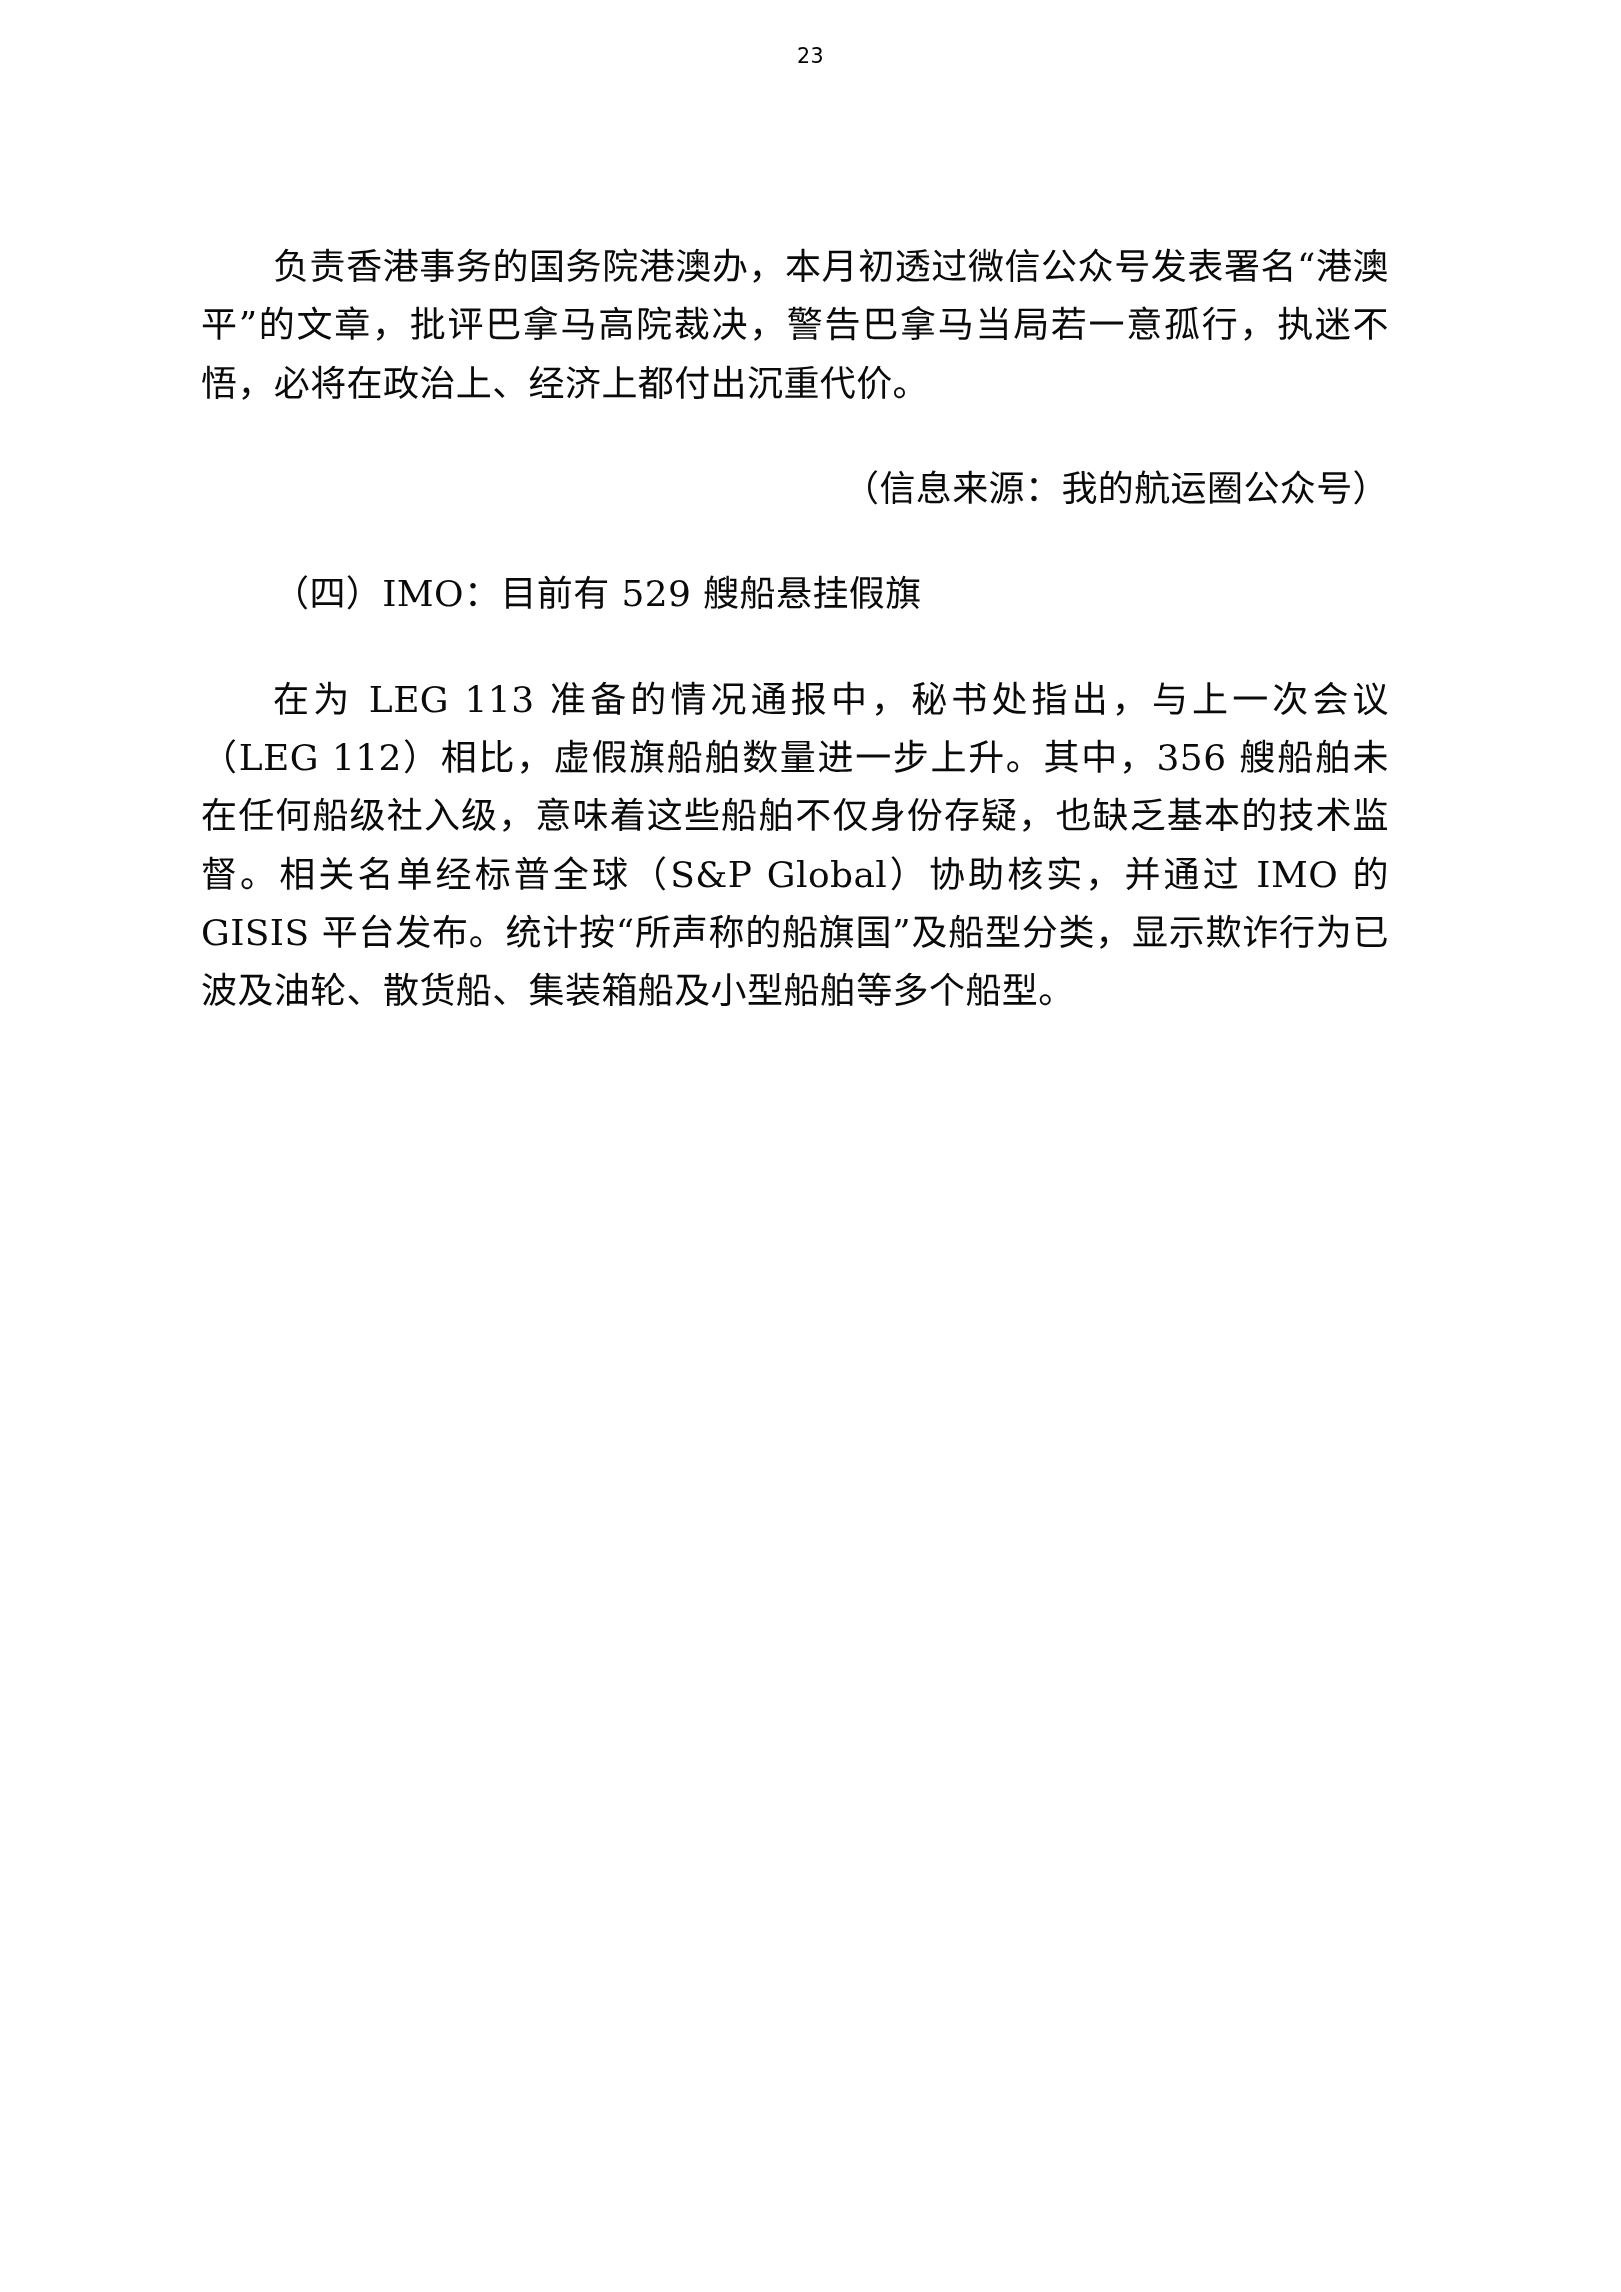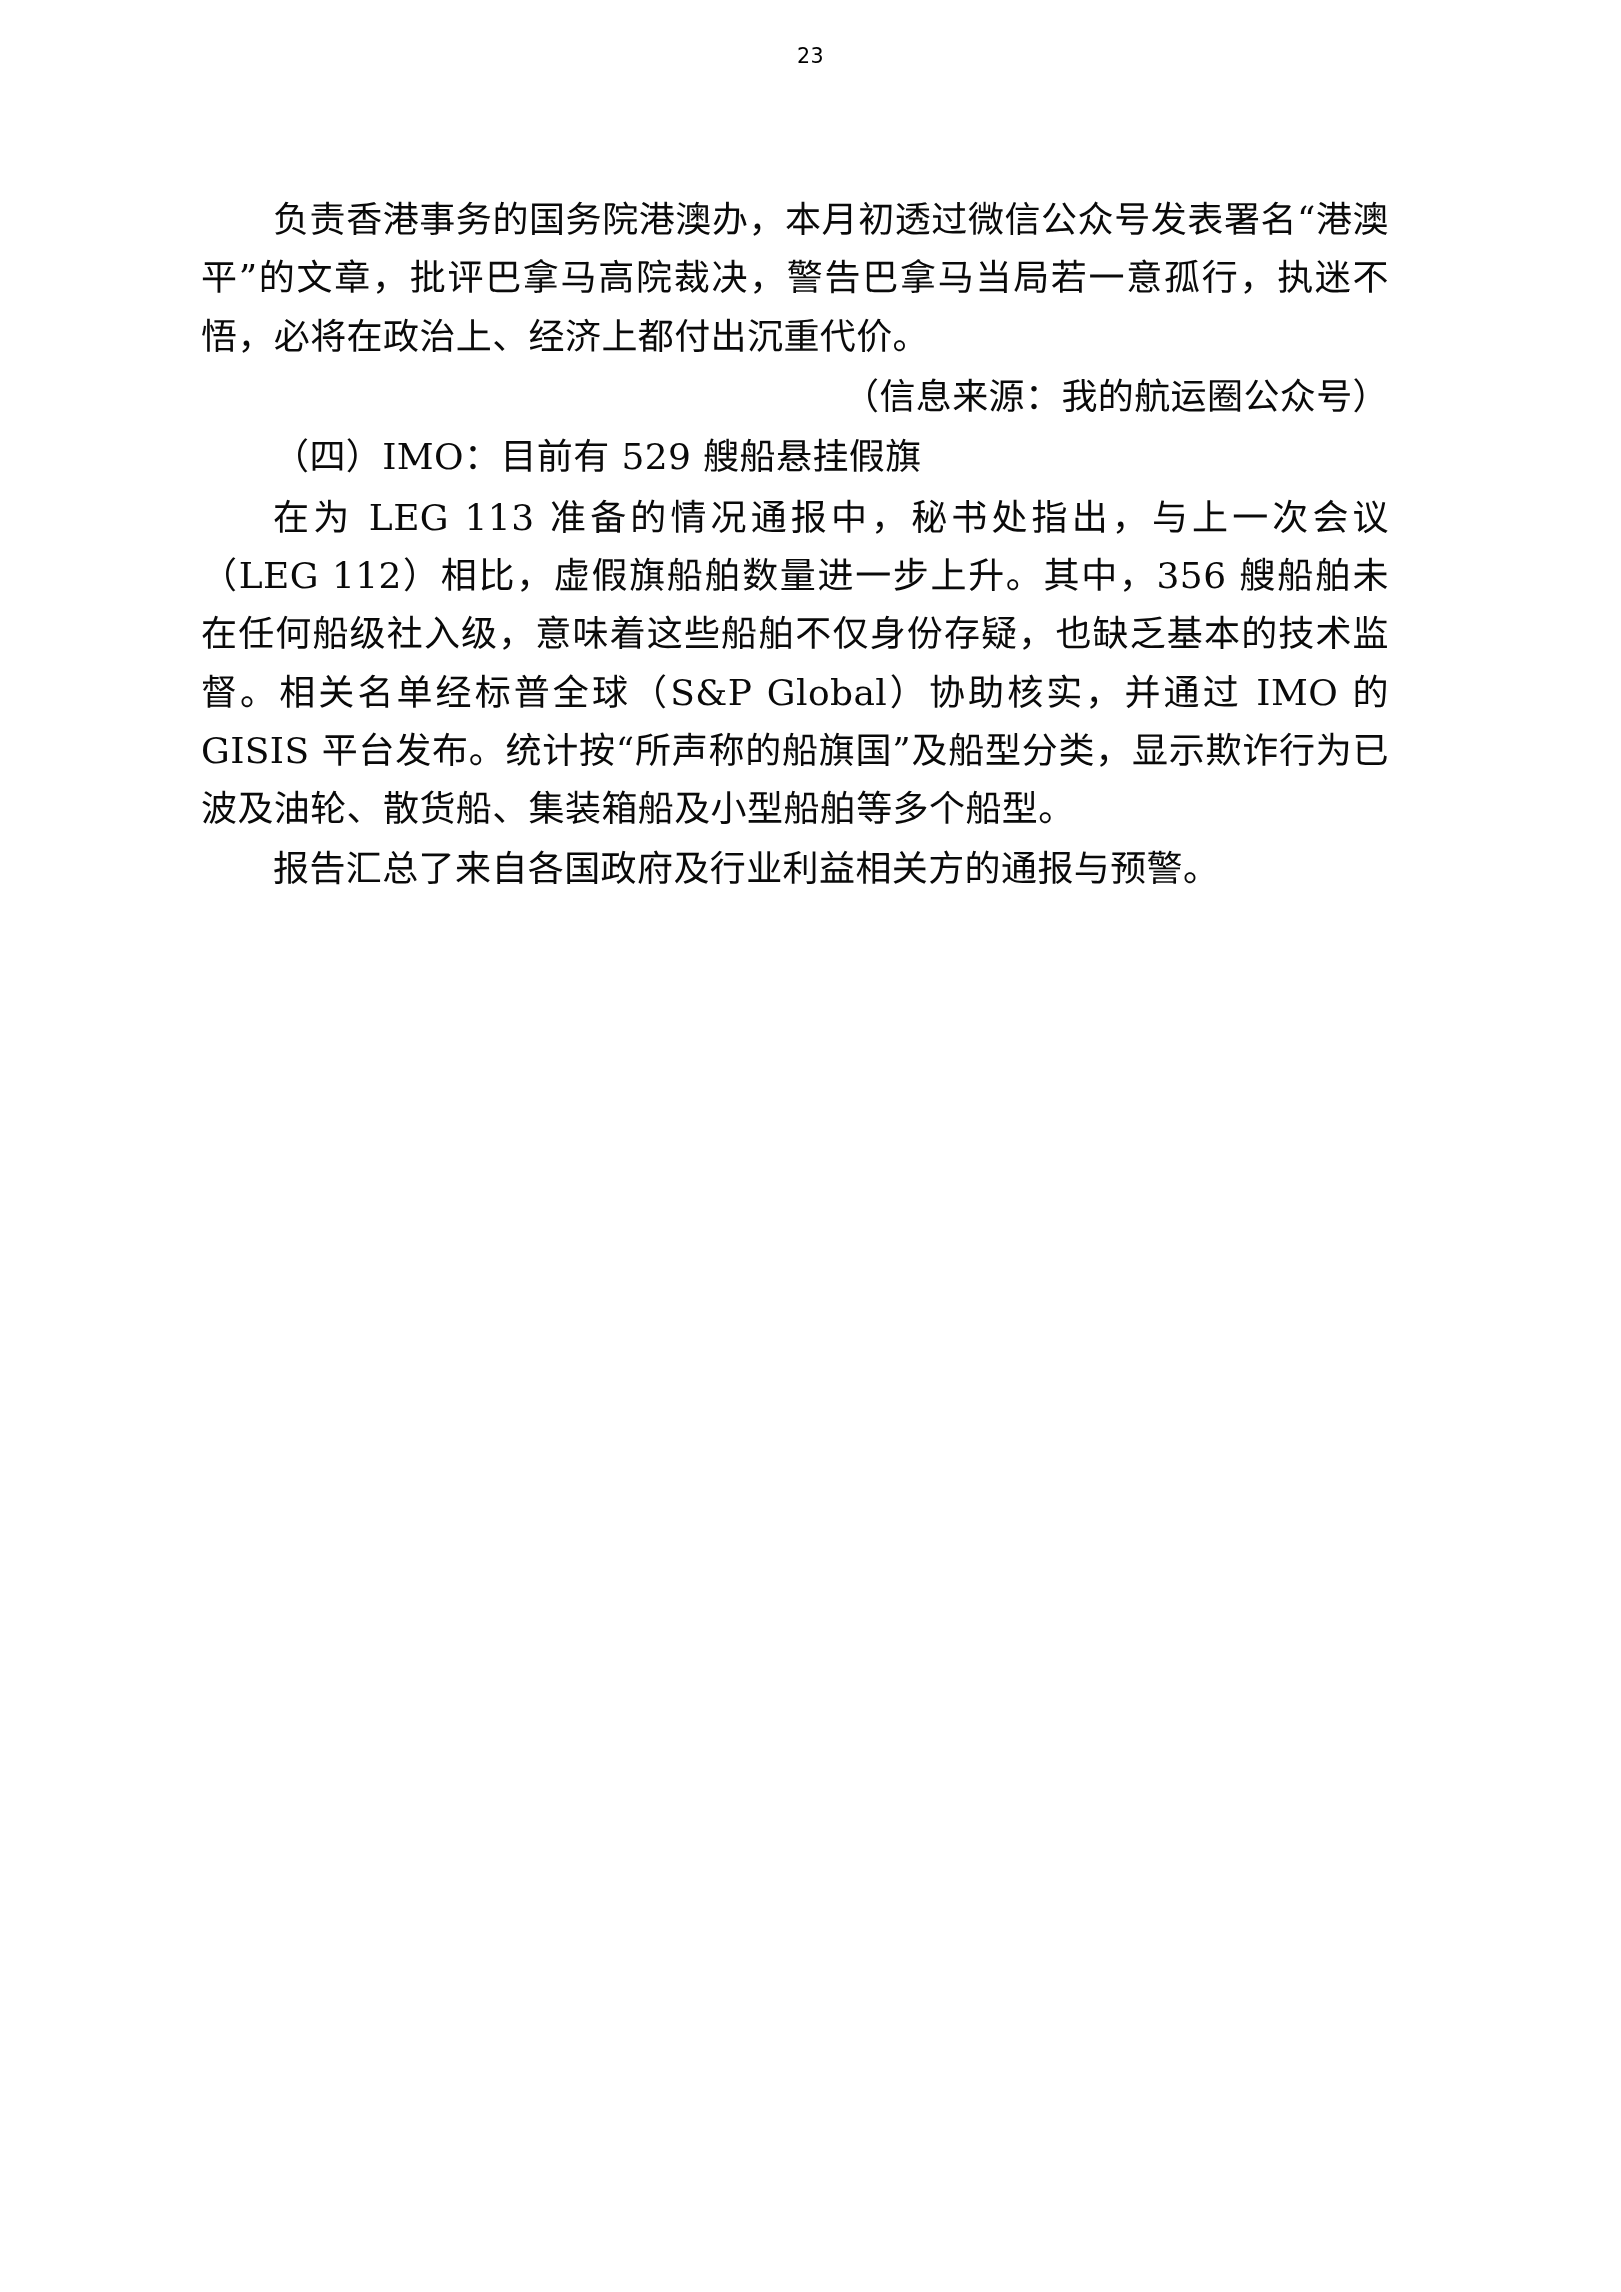--- a/index.html
+++ b/index.html
@@ -47,20 +47,21 @@
   }
   p.indent {
     text-indent: 2em;
   }
   p.right {
     text-align: right;
     text-indent: 0;
   }
   .blk {
     margin-bottom: 2px;
+    margin-top: 47px;
   }
 </style>
 </head>
 <body>
 
 <div class="page">
 
   <div class="page-number">23</div>
 
   <div class="content">
@@ -68,17 +69,16 @@
     <p class="indent blk">负责香港事务的国务院港澳办，本月初透过微信公众号发表署名“港澳平”的文章，批评巴拿马高院裁决，警告巴拿马当局若一意孤行，执迷不悟，必将在政治上、经济上都付出沉重代价。</p>
 
 
     <p class="right blk">（信息来源：我的航运圈公众号）</p>
 
     <p class="indent blk">（四）IMO：目前有 529 艘船悬挂假旗</p>
 
 
     <p class="indent blk">在为 LEG 113 准备的情况通报中，秘书处指出，与上一次会议（LEG 112）相比，虚假旗船舶数量进一步上升。其中，356 艘船舶未在任何船级社入级，意味着这些船舶不仅身份存疑，也缺乏基本的技术监督。相关名单经标普全球（S&amp;P Global）协助核实，并通过 IMO 的 GISIS 平台发布。统计按“所声称的船旗国”及船型分类，显示欺诈行为已波及油轮、散货船、集装箱船及小型船舶等多个船型。</p>
 
-    <p class="indent blk">报告汇总了来自各国政府及行业利益相关方的通报与预警。</p>
 
   </div>
 </div>
 
 
 </body></html>

